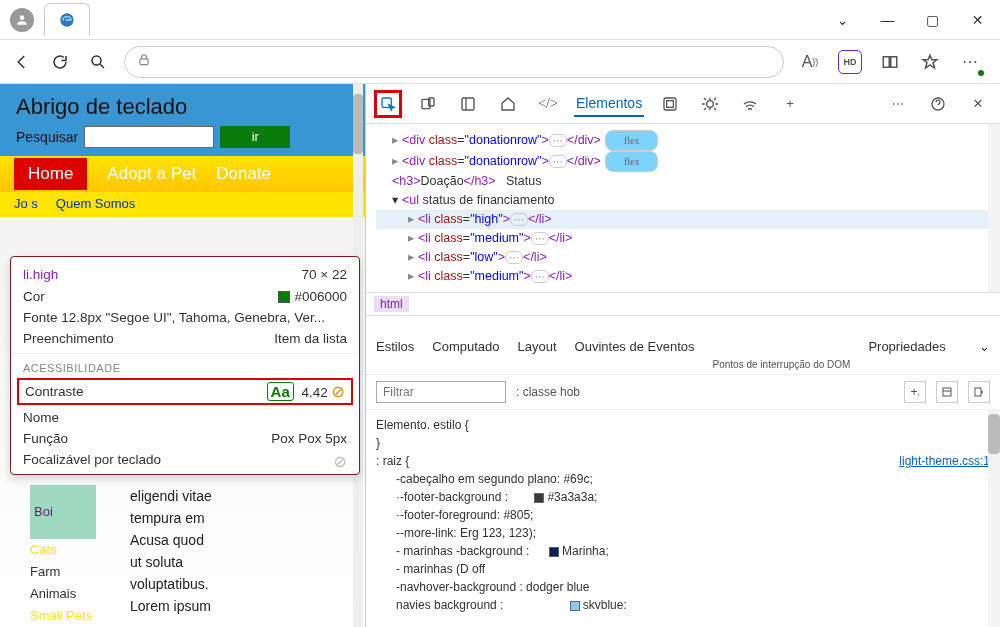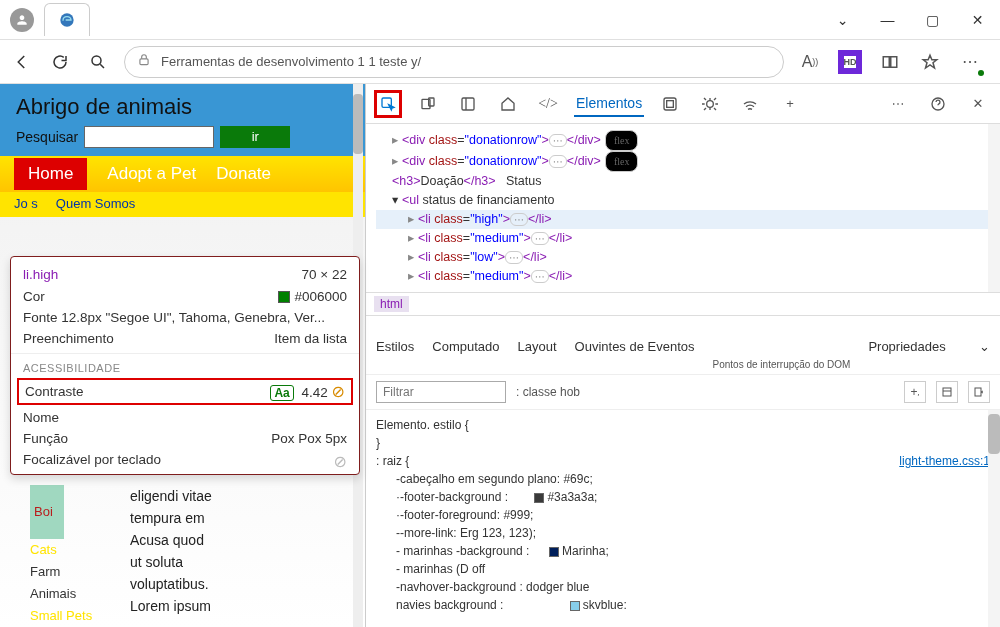--- a/index.html
+++ b/index.html
@@ -32,52 +32,52 @@
 .search-row input { height: 22px; width: 130px; border: 1px solid #666; background: #fff; }
 .search-row .go { width: 70px; height: 22px; background: #0a7a0a; color: #fff; text-align: center; font-size: 13px; line-height: 22px; }
 .nav { background: linear-gradient(#ffe400,#ffc400); display: flex; align-items: center; gap: 20px; padding: 0 14px; height: 36px; font-size: 17px; color: #fff; }
 .nav .home { background: #d00; padding: 6px 14px; position: relative; }
 .nav .home::after { content: ""; position: absolute; bottom: -7px; left: 22px; border: 7px solid transparent; border-top-color: #d00; }
 .subnav { background: #ffe400; padding: 4px 14px 6px; font-size: 13px; color: #0033aa; display: flex; gap: 18px; }
 
 
 .page-bottom { position: absolute; bottom: 0; left: 0; right: 0; display: flex; }
 .side-list { width: 130px; padding: 4px 0 0 30px; font-size: 13px; line-height: 22px; }
-.side-list .boi { background: #a0d8c0; color: #b91c1c; padding: 16px 4px; width: 34px; }
+.side-list .boi { background: #a0d8c0; color: #701a75; padding: 16px 4px; width: 66px; }
 .side-list .cats { color: #ffe400; }
 .side-list .farm { color: #333; }
 .side-list .small { color: #ffe400; }
 .body-text { font-size: 14px; color: #222; line-height: 22px; padding: 4px 0; }
 
 
 .inspect-tip { position: absolute; top: 256px; left: 10px; width: 350px; background: #fff; border: 1px solid #7f1d1d; border-radius: 4px; box-shadow: 0 4px 10px rgba(0,0,0,0.15); font-size: 13.5px; color: #333; z-index: 50; }
 .inspect-tip .hdr { display: flex; justify-content: space-between; padding: 10px 12px 4px; }
 .inspect-tip .hdr .sel { color: #8a1db3; font-weight: 500; }
 .inspect-tip .row { display: flex; justify-content: space-between; padding: 3px 12px; }
 .inspect-tip .swatch { display: inline-block; width: 12px; height: 12px; background: #008000; border: 1px solid #555; vertical-align: middle; margin-right: 4px; }
 .inspect-tip .sect { font-size: 11px; color: #888; padding: 8px 12px 2px; border-top: 1px solid #eee; margin-top: 4px; letter-spacing: 0.5px; }
 .inspect-tip .contrast-row { border: 2px solid #d00; margin: 2px 6px; padding: 2px 6px; display: flex; justify-content: space-between; align-items: center; }
-.aa-badge { color: #0a7a0a; font-weight: 600; border: 1px solid #0a7a0a; padding: 0 3px; border-radius: 3px; font-size: 12px; margin-right: 4px; }
+.aa-badge { color: #0a7a0a; font-weight: 600; border: 1px solid #0a7a0a; padding: 0 3px; border-radius: 3px; font-size: 15px; margin-right: 4px; }
 .warn { color: #d88b00; font-size: 16px; }
 .noicon { color: #bbb; font-size: 16px; }
 
 
 .devtools { flex: 1; background: #fff; display: flex; flex-direction: column; border-left: 1px solid #ccc; font-size: 13px; }
 .dt-toolbar { height: 40px; display: flex; align-items: center; gap: 12px; padding: 0 8px; border-bottom: 1px solid #ddd; }
 .dt-toolbar .tbtn { width: 28px; height: 28px; display: flex; align-items: center; justify-content: center; color: #555; }
 .dt-toolbar .inspector-btn { border: 3px solid #d00; padding: 3px; color: #0078d4; }
 .dt-toolbar .elements { color: #0067c0; border-bottom: 2px solid #0067c0; padding: 4px 2px; font-size: 14px; }
 .dt-toolbar .spacer { flex: 1; }
 
 .dom-tree { flex: 0 0 auto; padding: 6px 10px; font-family: Consolas, monospace; font-size: 12.5px; color: #333; line-height: 19px; overflow: hidden; position: relative; }
 .dom-tree .tag { color: #8a1db3; }
 .dom-tree .attr { color: #a31515; }
 .dom-tree .val { color: #0000ff; }
 .dom-tree .txt { color: #333; }
-.dom-tree .flex-pill { display: inline-block; font-size: 10px; background: #000000; border: 1px solid #ccc; border-radius: 8px; padding: 0 8px; color: #666; margin-left: 4px; font-family: "Segoe UI"; }
+.dom-tree .flex-pill { display: inline-block; font-size: 10px; background: #7dd3fc; border: 1px solid #ccc; border-radius: 8px; padding: 0 18px; color: #666; margin-left: 4px; font-family: "Segoe UI"; }
 .dom-tree .sel-line { background: #e6f0fa; }
 .dom-tree .ind1 { padding-left: 16px; }
 .dom-tree .ind2 { padding-left: 32px; }
 .dom-tree .dots { color: #888; border:1px solid #ccc; border-radius:6px; padding:0 3px; font-size:10px; }
 .breadcrumb-bar { padding: 4px 8px; border-top: 1px solid #ddd; border-bottom: 1px solid #ddd; font-family: Consolas, monospace; font-size: 12px; color: #8a1db3; }
 .breadcrumb-bar span { background: #e8e0f0; padding: 1px 6px; }
 
 .dt-tabs { display: flex; gap: 18px; padding: 6px 10px 4px; font-size: 13px; color: #333; border-bottom: 1px solid #eee; align-items: center; }
 .dt-tabs .small { font-size: 10px; color: #555; margin-top: 37px; }
 
@@ -131,44 +131,43 @@
       <svg width="18" height="18" viewBox="0 0 24 24" fill="none" stroke="#333" stroke-width="2">
         <circle cx="10" cy="10" r="6"></circle>
         <path d="M20 20l-5-5"></path>
       </svg>
     </div>
   <div class="url-box">
     <span class="lock"><svg width="14" height="14" viewBox="0 0 24 24" fill="none" stroke="#888" stroke-width="2">
           <rect x="5" y="10" width="14" height="10" rx="2"></rect>
           <path d="M8 10V7a4 4 0 0 1 8 0v3"></path>
         </svg></span>
-    <span>Ferramentas de desenvolvimento 1 1 teste y/</span>
   </div>
   <div class="rt-actions">
     <div class="ab-btn">A<sup style="font-size:9px">))</sup></div>
-    <div class="ab-btn" style="border:6px solid #6d28d9;border-radius:0;font-size:9px;padding:2px 3px;font-weight:600">HD</div>
+    <div class="ab-btn" style="border:1px solid #6d28d9;border-radius:5px;font-size:9px;padding:2px 3px;font-weight:600">HD</div>
     <div class="ab-btn">
         <svg width="18" height="18" viewBox="0 0 24 24" fill="none" stroke="#555" stroke-width="2">
           <path d="M3 5h8v14H3zM13 5h8v14h-8z"></path>
         </svg>
       </div>
     <div class="ab-btn">
         <svg width="18" height="18" viewBox="0 0 24 24" fill="none" stroke="#555" stroke-width="2">
           <path d="M12 3l2.5 6H21l-5 4 2 7-6-4-6 4 2-7-5-4h6.5z"></path>
         </svg>
       </div>
     <div class="ab-btn" style="position:relative">⋯<span style="position:absolute;bottom:-2px;right:-2px;width:6px;height:6px;background:#0a7a0a;border-radius:50%"></span></div>
   </div>
 </div>
 
 <div class="main">
 
   <div class="page">
     <div class="page-top">
-      <div class="page-title">Abrigo de animais</div>
+      <div class="page-title">Abrigo de teclado</div>
       <div class="search-row">
         <span>Pesquisar</span>
         <input style="">
         <div class="go">ir</div>
       </div>
     </div>
     <div class="nav">
       <div class="home">Home</div>
       <div>Adopt a Pet</div>
       <div>Donate</div>
@@ -337,21 +336,21 @@
         </div>
     </div>
 
     <div class="styles-pane">
       <div>Elemento. estilo {</div>
       <div>}</div>
       <div><span>: raiz {</span><a class="link">light-theme.css:1</a></div>
       <div style="padding-left:20px">
         <div><span>-cabeçalho em segundo plano: #69c;</span></div>
         <div><span>·-footer-background :</span>&nbsp;&nbsp;&nbsp;&nbsp;&nbsp;&nbsp;&nbsp;<span class="swatch2" style="background:#3a3a3a"></span><span>#3a3a3a;</span></div>
-        <div><span>·-footer-foreground: #999;</span></div>
+        <div><span>·-footer-foreground: #805;</span></div>
         <div><span>--more-link:        Erg 123, 123);</span></div>
         <div><span>- marinhas -background :</span>&nbsp;&nbsp;&nbsp;&nbsp;&nbsp;<span class="swatch2" style="background:#001f5b"></span><span>Marinha;</span></div>
         <div><span>- marinhas (D off</span></div>
         <div><span>-navhover-background : dodger blue</span></div>
         <div><span>navies background :</span>&nbsp;&nbsp;&nbsp;&nbsp;&nbsp;&nbsp;&nbsp;&nbsp;&nbsp;&nbsp;&nbsp;&nbsp;&nbsp;&nbsp;&nbsp;&nbsp;&nbsp;&nbsp;&nbsp;<span class="swatch2" style="background:#87ceeb"></span><span>skvblue:</span></div>
       </div>
       <div class="scroll-v">
           <div style="position:absolute;top:4px;width:12px;height:40px;background:#bbb;border-radius:4px"></div>
         </div>
     </div>

